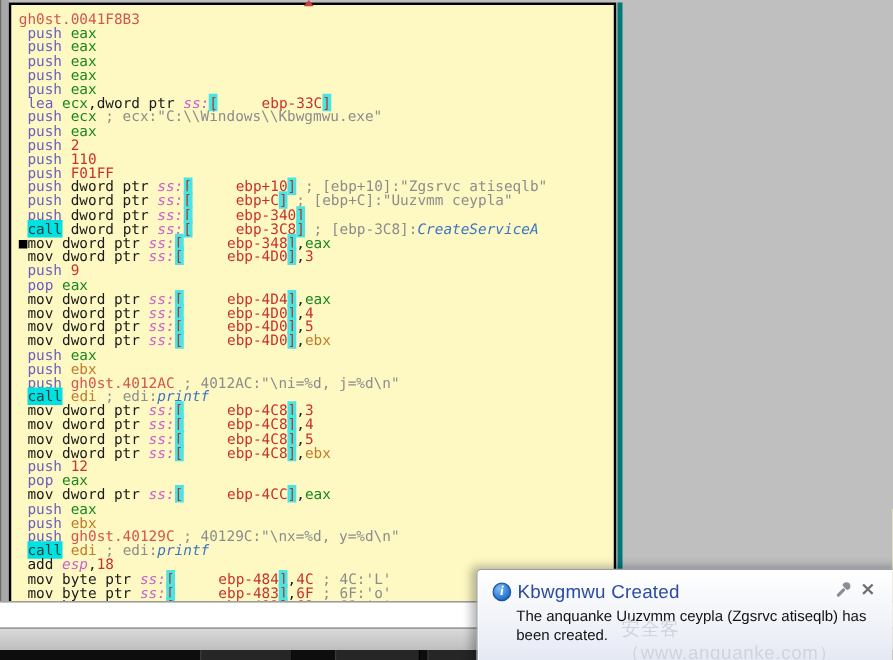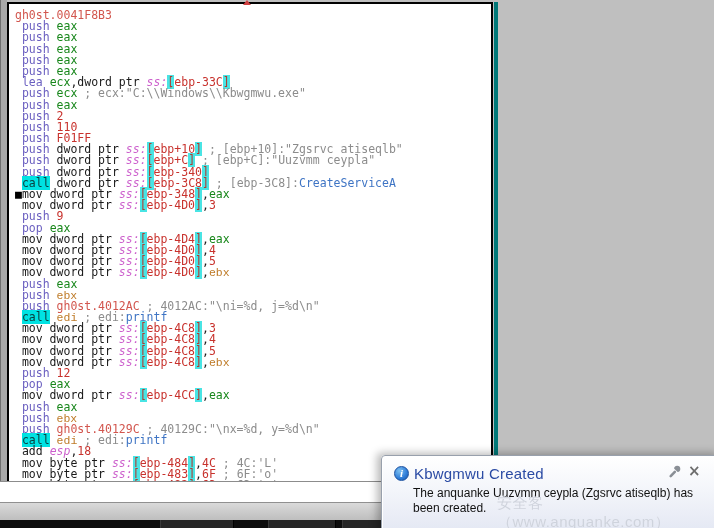--- a/index.html
+++ b/index.html
@@ -5,40 +5,40 @@
   html,body{margin:0;padding:0;}
   body{
     position:relative; width:714px; height:528px; overflow:hidden;
     background:#BFBFBF; font-family:"Liberation Sans", sans-serif;
   }
   
   .left-strip{position:absolute;left:0;top:0;width:7px;height:481px;background:#A8A8A8;border-left:1px solid #6E6E6E;box-sizing:border-box;}
   
   .panel{
     position:absolute;left:7px;top:2px;width:482px;height:477px;
-    background:#ffffff;border:2px solid #000;box-sizing:content-box;
+    background:#fef9c3;border:2px solid #000;box-sizing:content-box;
     overflow:hidden;z-index:2;
   }
   .listing{
     padding:6px 0 0 6px;
     font-family:"DejaVu Sans Mono", monospace;
     font-size:11.5px; line-height:11.2px; white-space:pre;
     color:#1A1A1A;
   }
   .line{height:11.2px;}
   .tk-addr{color:#D2564E;}
   .tk-num{color:#C8322D;}
-  .tk-mem{color:#C8322D;}
+  .tk-mem{color:#C8322D;padding-left:35px;}
   .tk-kw1{color:#6A5FC0;}
   .tk-t{color:#1A1A1A;margin-top:23px;}
   .tk-seg{color:#CC5FCC;font-style:italic;}
   .tk-regg{color:#18871B;}
-  .tk-rego{color:#BF7B28;font-family:Liberation Mono, monospace;}
+  .tk-rego{color:#BF7B28;}
   .tk-com{color:#8C8C8C;}
-  .tk-comb{color:#3E74C4;}
+  .tk-comb{color:#3E74C4;font-style:italic;}
   .tk-call{color:#0A4040;background:#00E2E2;text-align:right;}
   .tk-br{color:#B03A30;background:#49E4E4;}
   .tk-marker{color:#000;}
   
   .jump-arrow{position:absolute;left:243px;top:0;width:0;height:0;z-index:3;
     border-left:4px solid transparent;border-right:4px solid transparent;border-bottom:5px solid #D04040;}
   
   .teal-edge{position:absolute;left:494px;top:2px;width:4px;height:479px;background:#007878;z-index:1;}
   
   .white-band{position:absolute;left:0;top:481px;width:714px;height:21px;background:#FFFFFF;border-top:1px solid #8C8C8C;box-sizing:border-box;z-index:4;}

